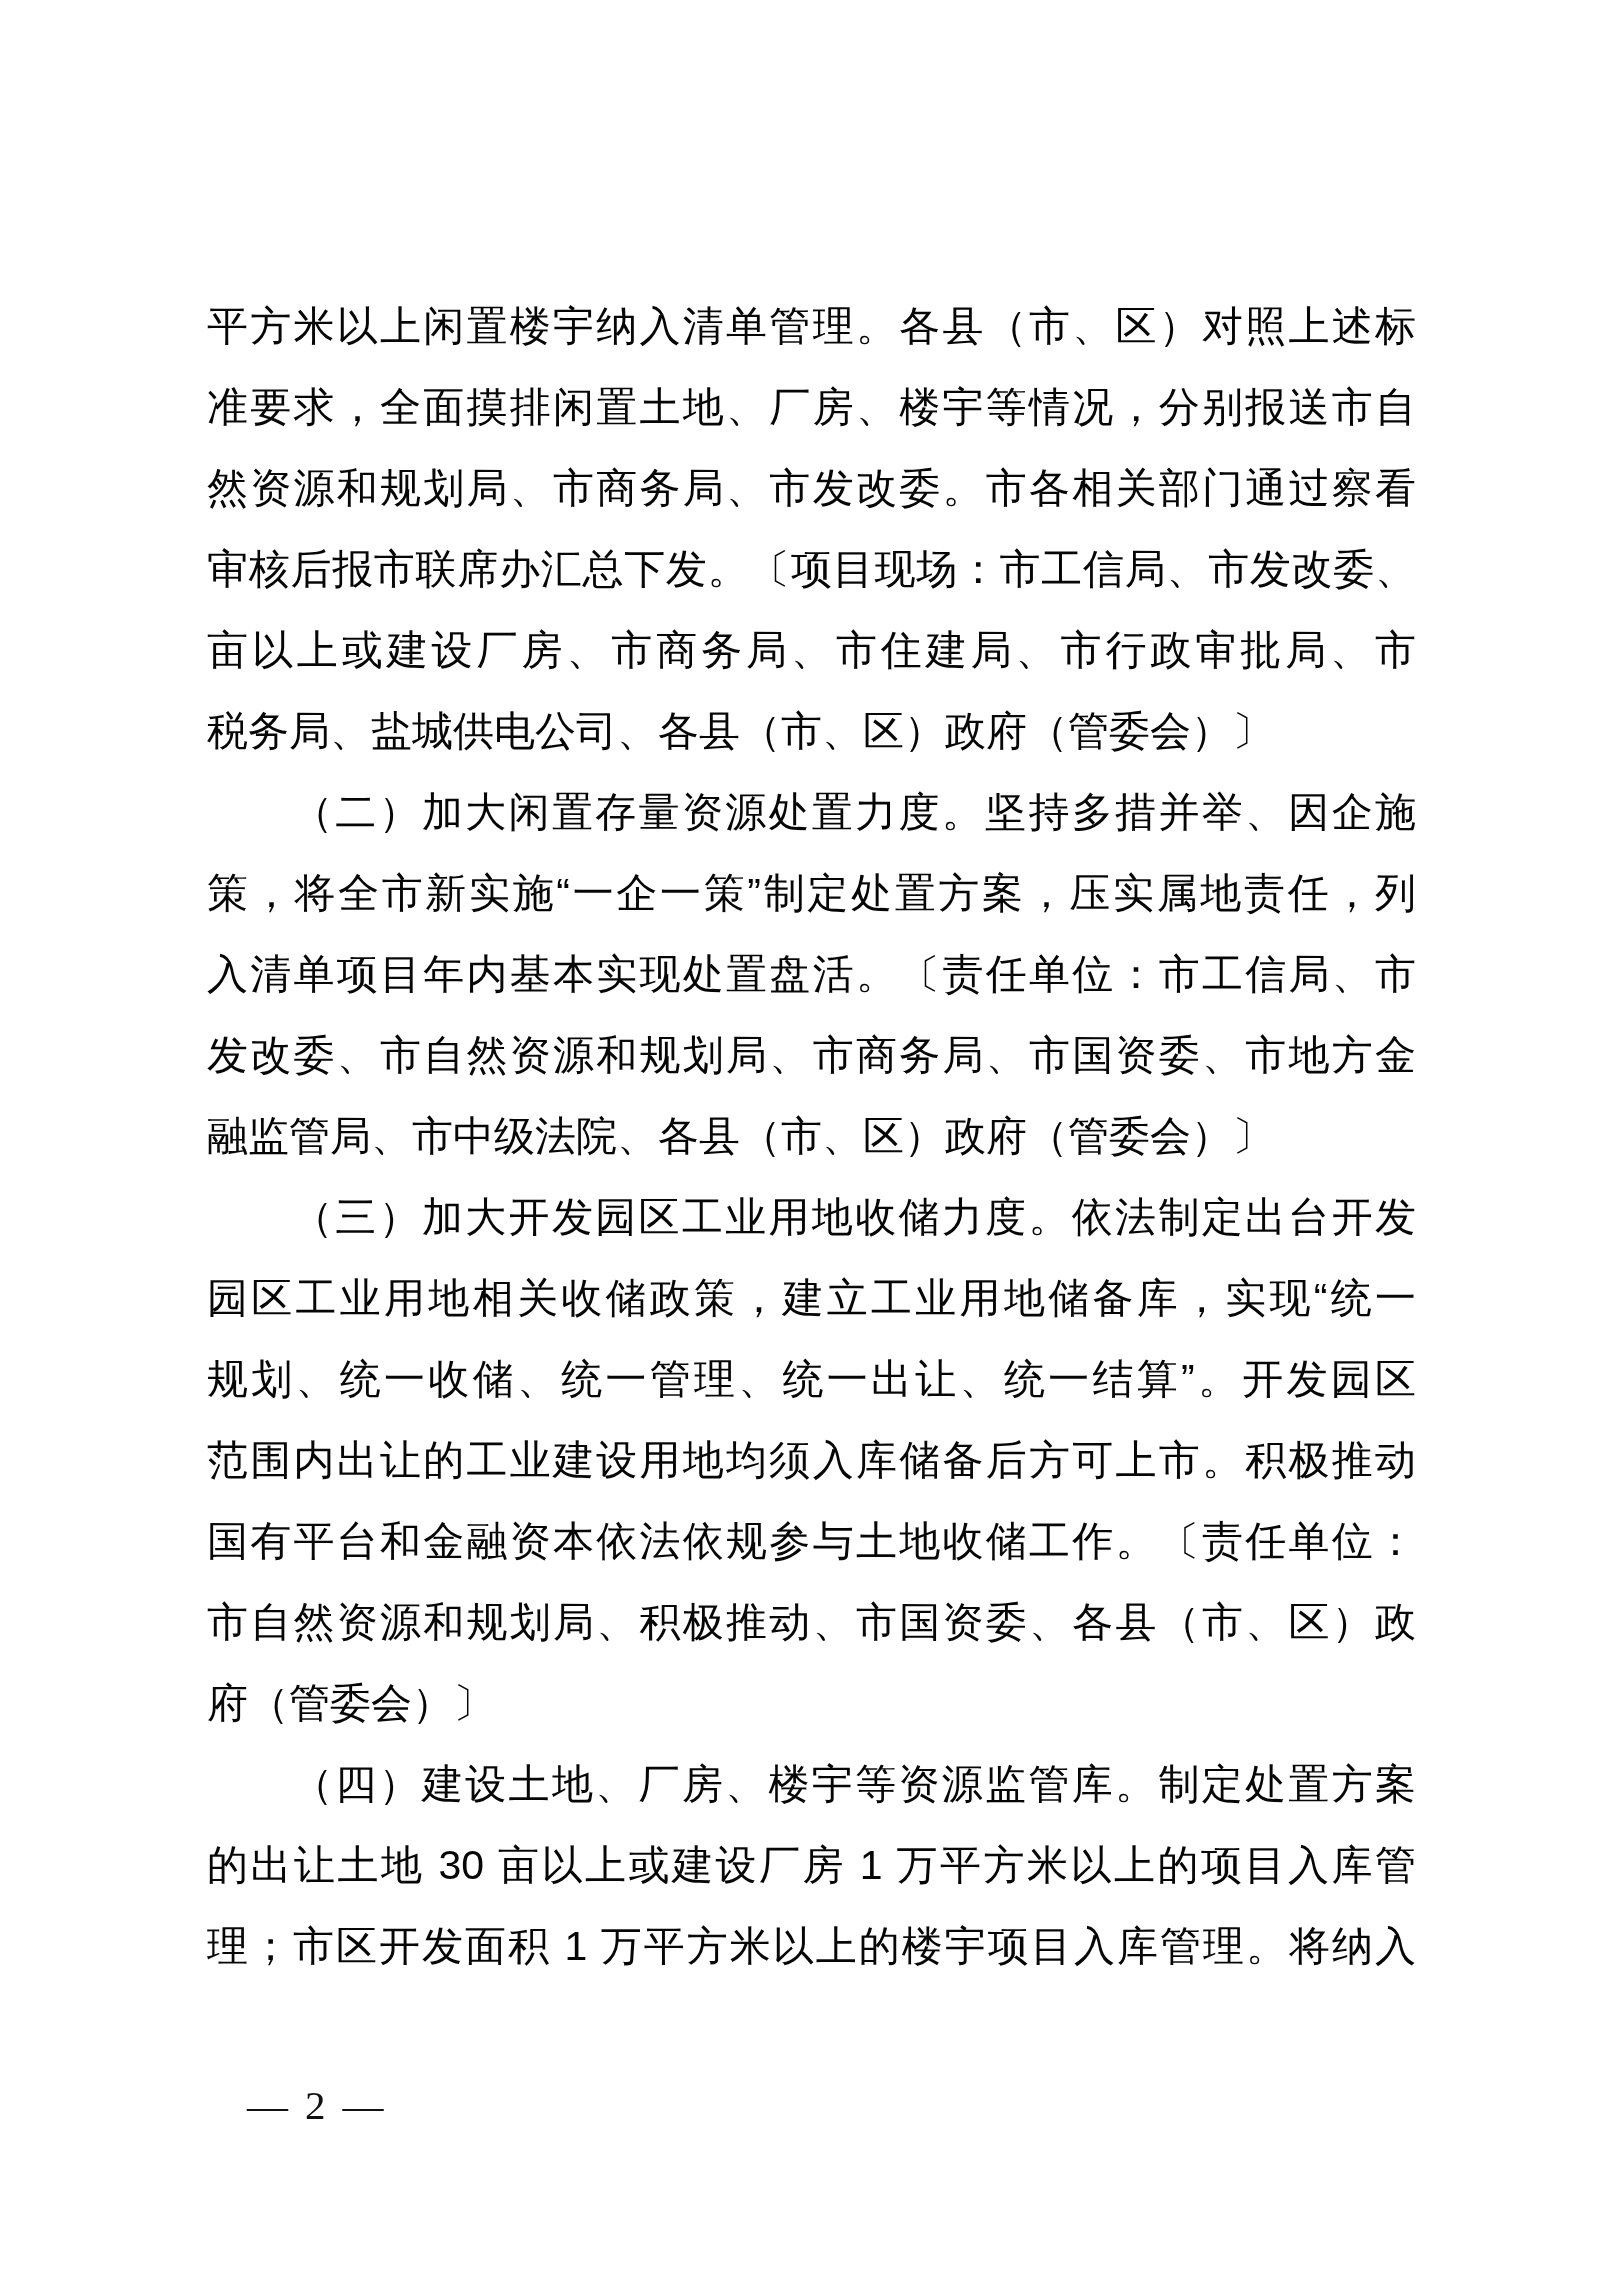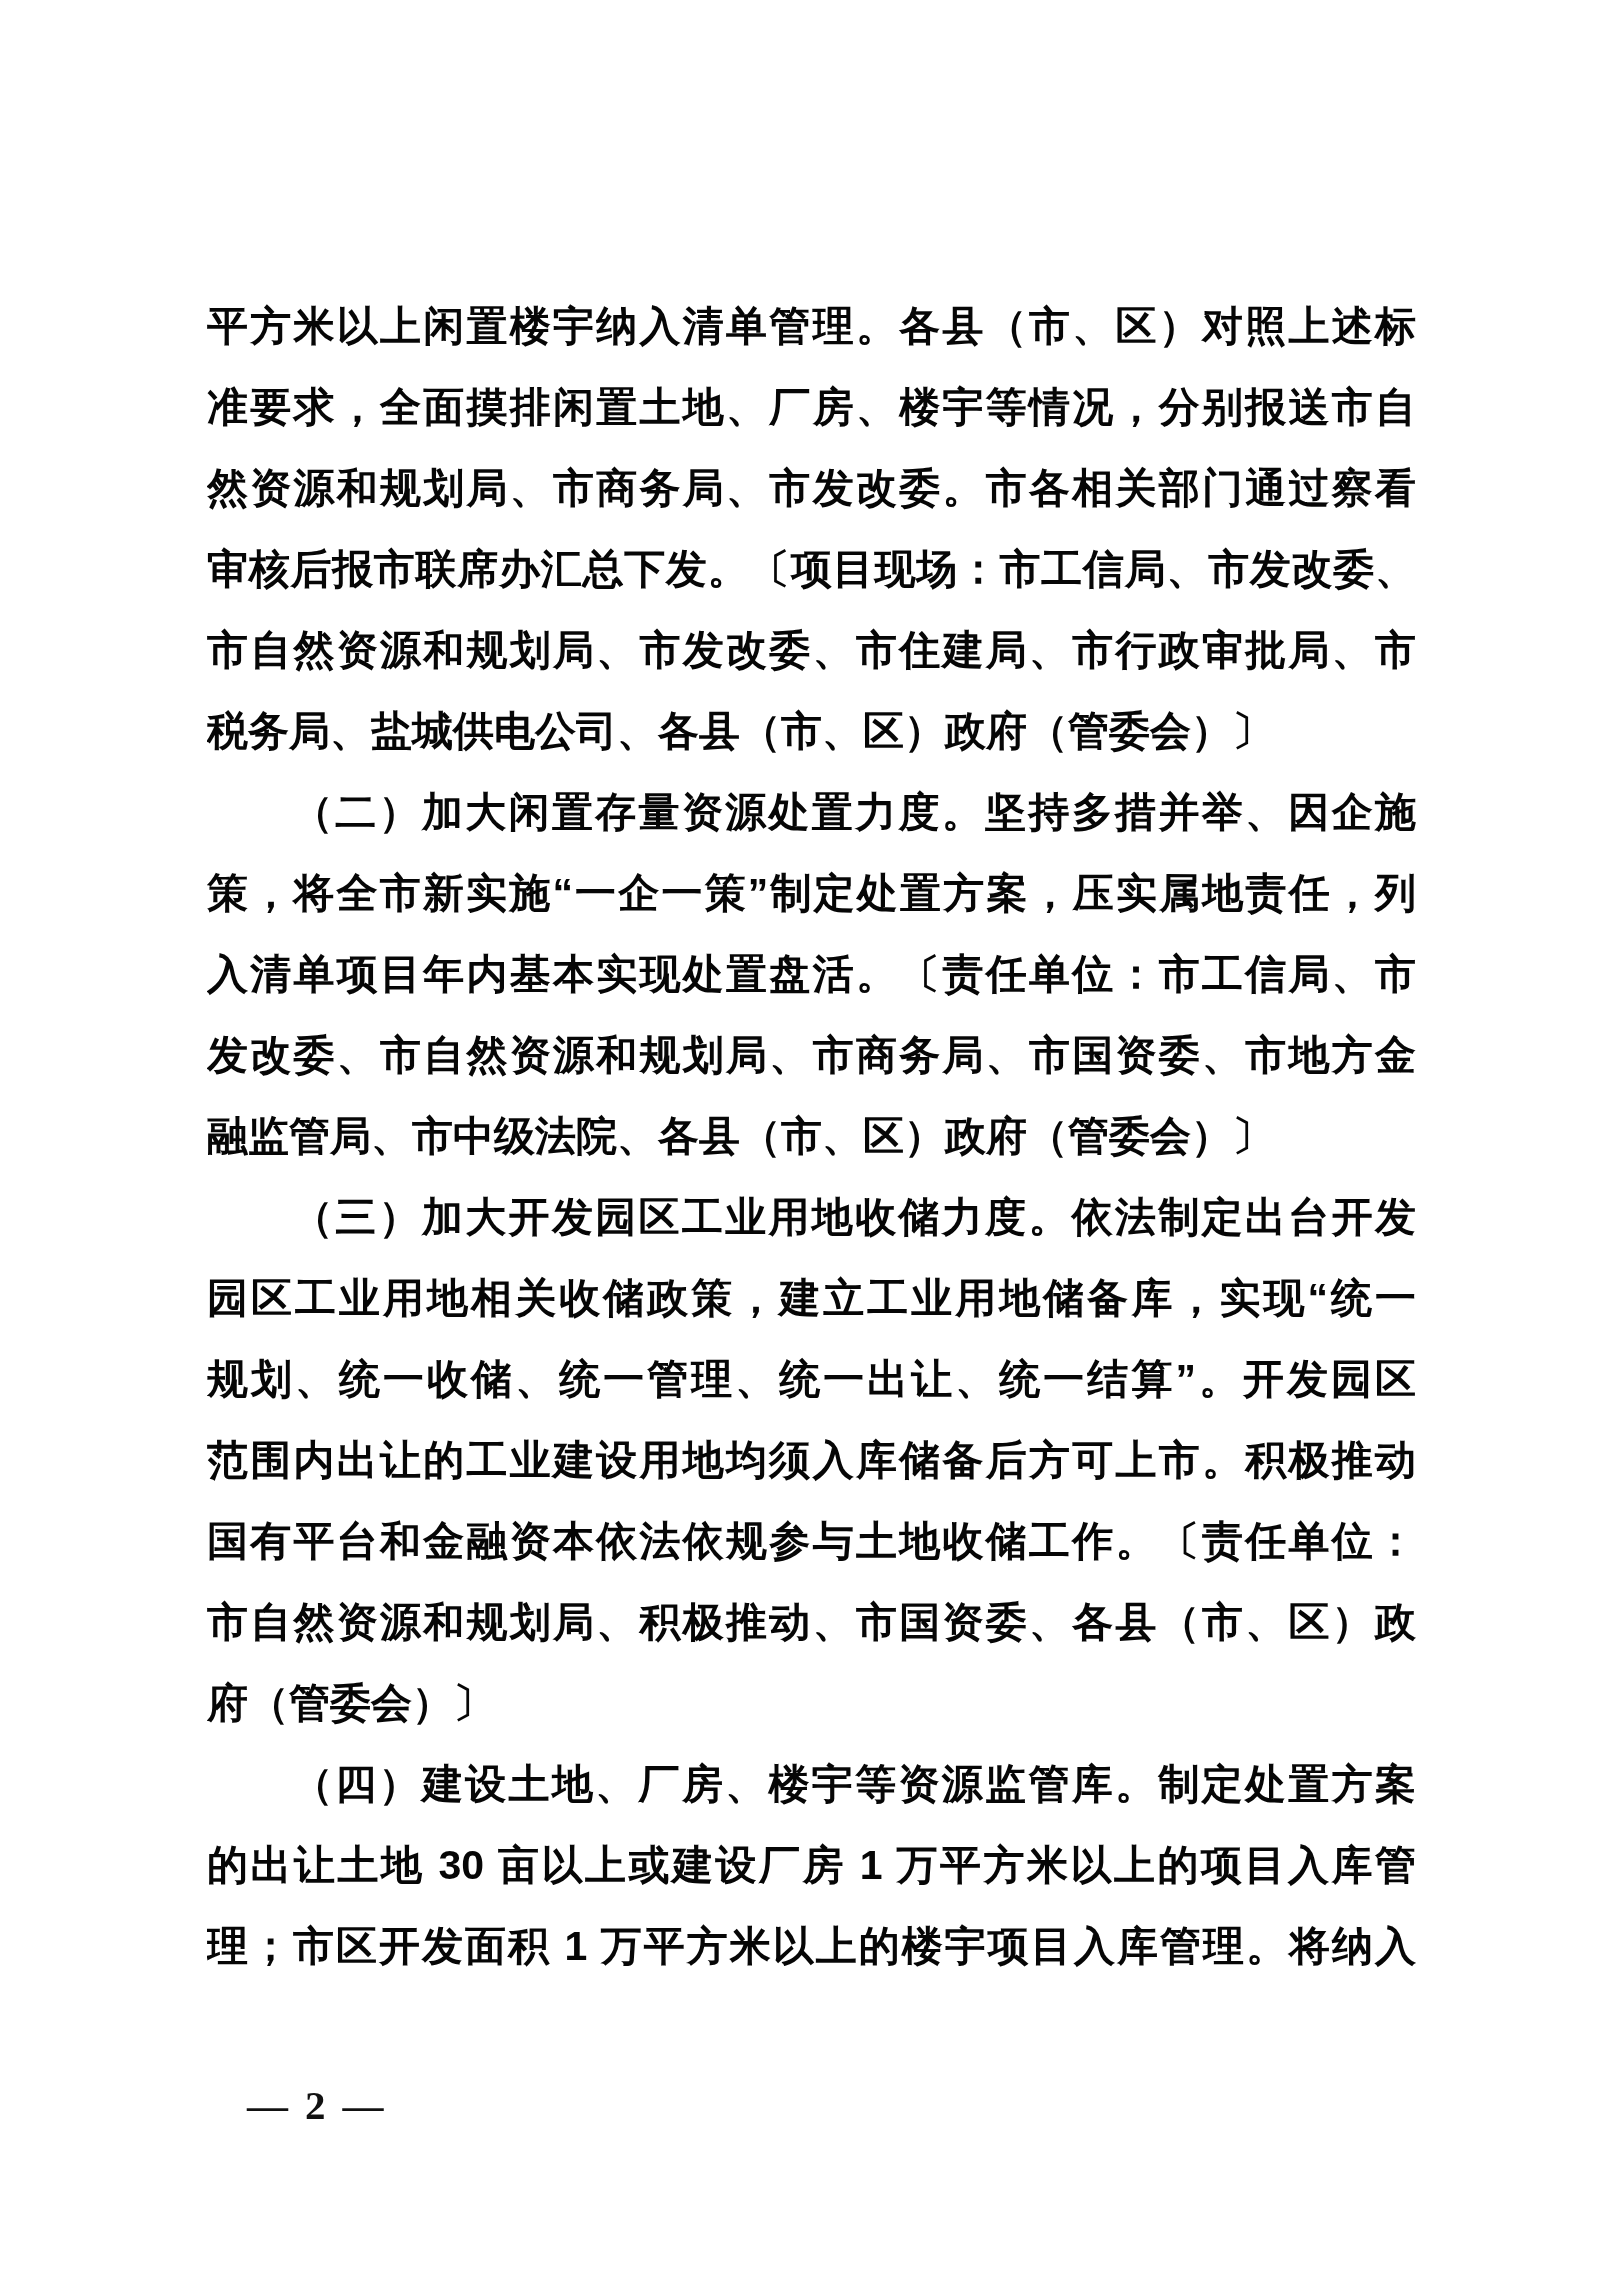--- a/index.html
+++ b/index.html
@@ -7,21 +7,20 @@
     padding: 0;
     background: #ffffff;
   }
   .page {
     position: relative;
     width: 1608px;
     height: 2295px;
     background: #ffffff;
     overflow: hidden;
     font-family: "Liberation Sans", sans-serif;
-    font-weight: bold;
   }
   .text-block {
     position: absolute;
     left: 207px;
     top: 286px;
     width: 1209px;
   }
   .line {
     height: 81px;
     line-height: 81px;
@@ -55,21 +54,21 @@
 </head>
 <body>
 
 <div class="page">
 
   <div class="text-block">
     <div class="line">平方米以上闲置楼宇纳入清单管理。各县（市、区）对照上述标</div>
     <div class="line">准要求，全面摸排闲置土地、厂房、楼宇等情况，分别报送市自</div>
     <div class="line">然资源和规划局、市商务局、市发改委。市各相关部门通过察看</div>
     <div class="line">审核后报市联席办汇总下发。〔项目现场：市工信局、市发改委、</div>
-    <div class="line">市自然资源和规划局、市发改委、市住建局、市行政审批局、市</div>
+    <div class="line">亩以上或建设厂房、市商务局、市住建局、市行政审批局、市</div>
     <div class="line short">税务局、盐城供电公司、各县（市、区）政府（管委会）〕</div>
     <div class="line indent">（二）加大闲置存量资源处置力度。坚持多措并举、因企施</div>
     <div class="line">策，将全市新实施“一企一策”制定处置方案，压实属地责任，列</div>
     <div class="line">入清单项目年内基本实现处置盘活。〔责任单位：市工信局、市</div>
     <div class="line">发改委、市自然资源和规划局、市商务局、市国资委、市地方金</div>
     <div class="line short">融监管局、市中级法院、各县（市、区）政府（管委会）〕</div>
     <div class="line indent">（三）加大开发园区工业用地收储力度。依法制定出台开发</div>
     <div class="line">园区工业用地相关收储政策，建立工业用地储备库，实现“统一</div>
     <div class="line">规划、统一收储、统一管理、统一出让、统一结算”。开发园区</div>
     <div class="line">范围内出让的工业建设用地均须入库储备后方可上市。积极推动</div>

